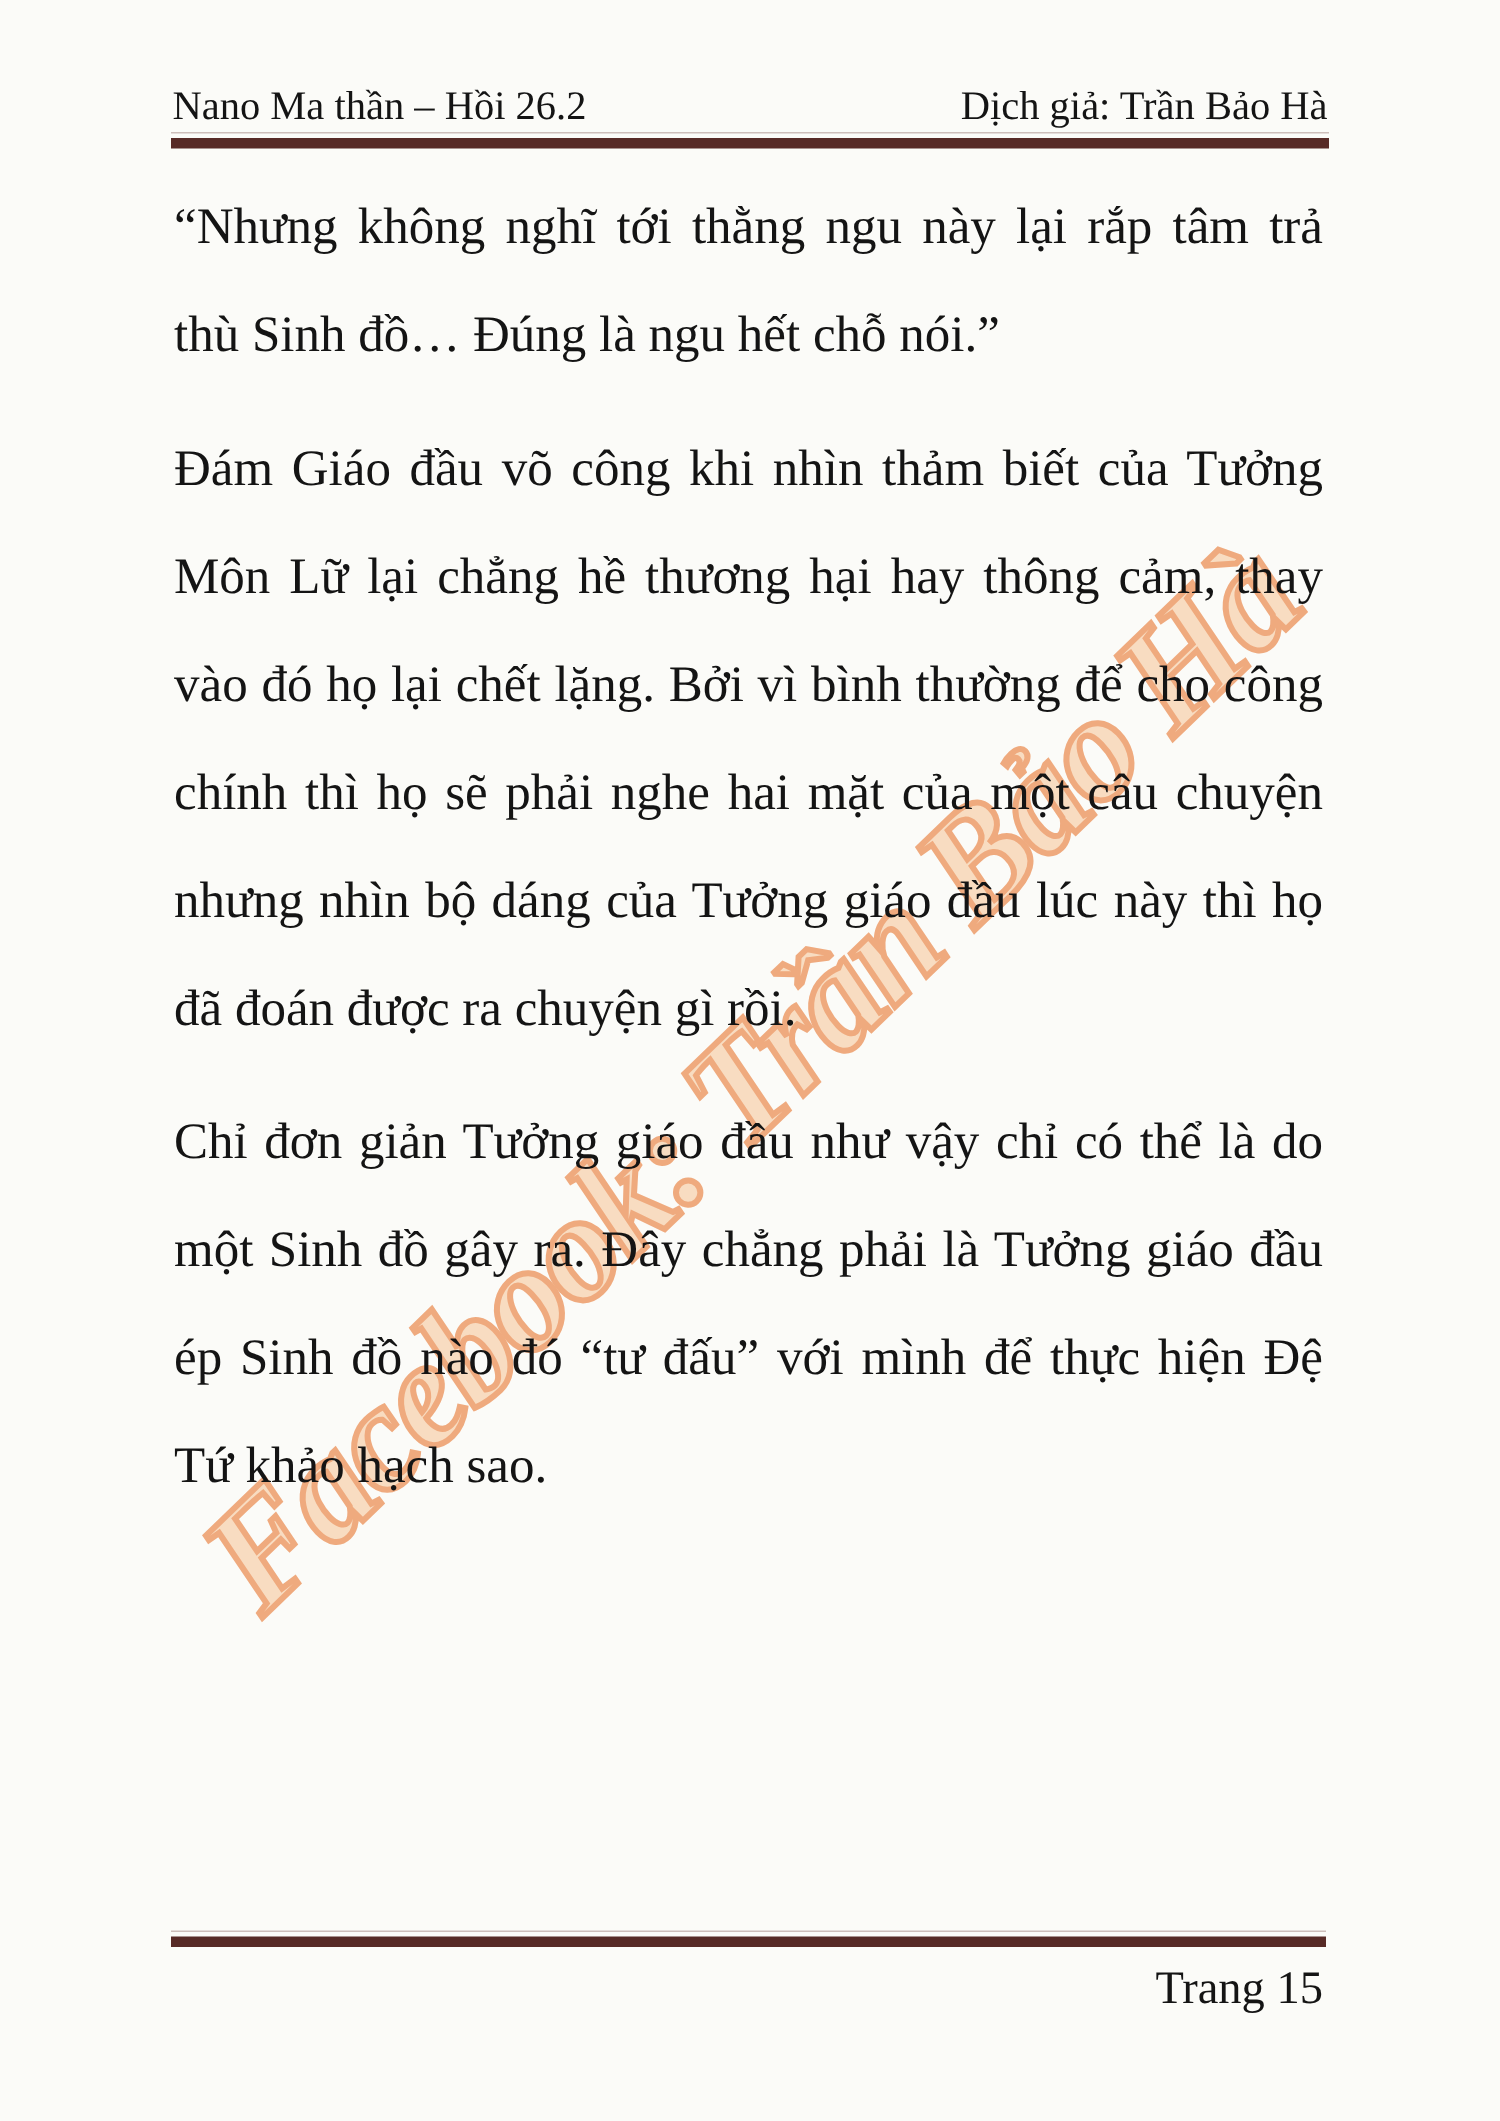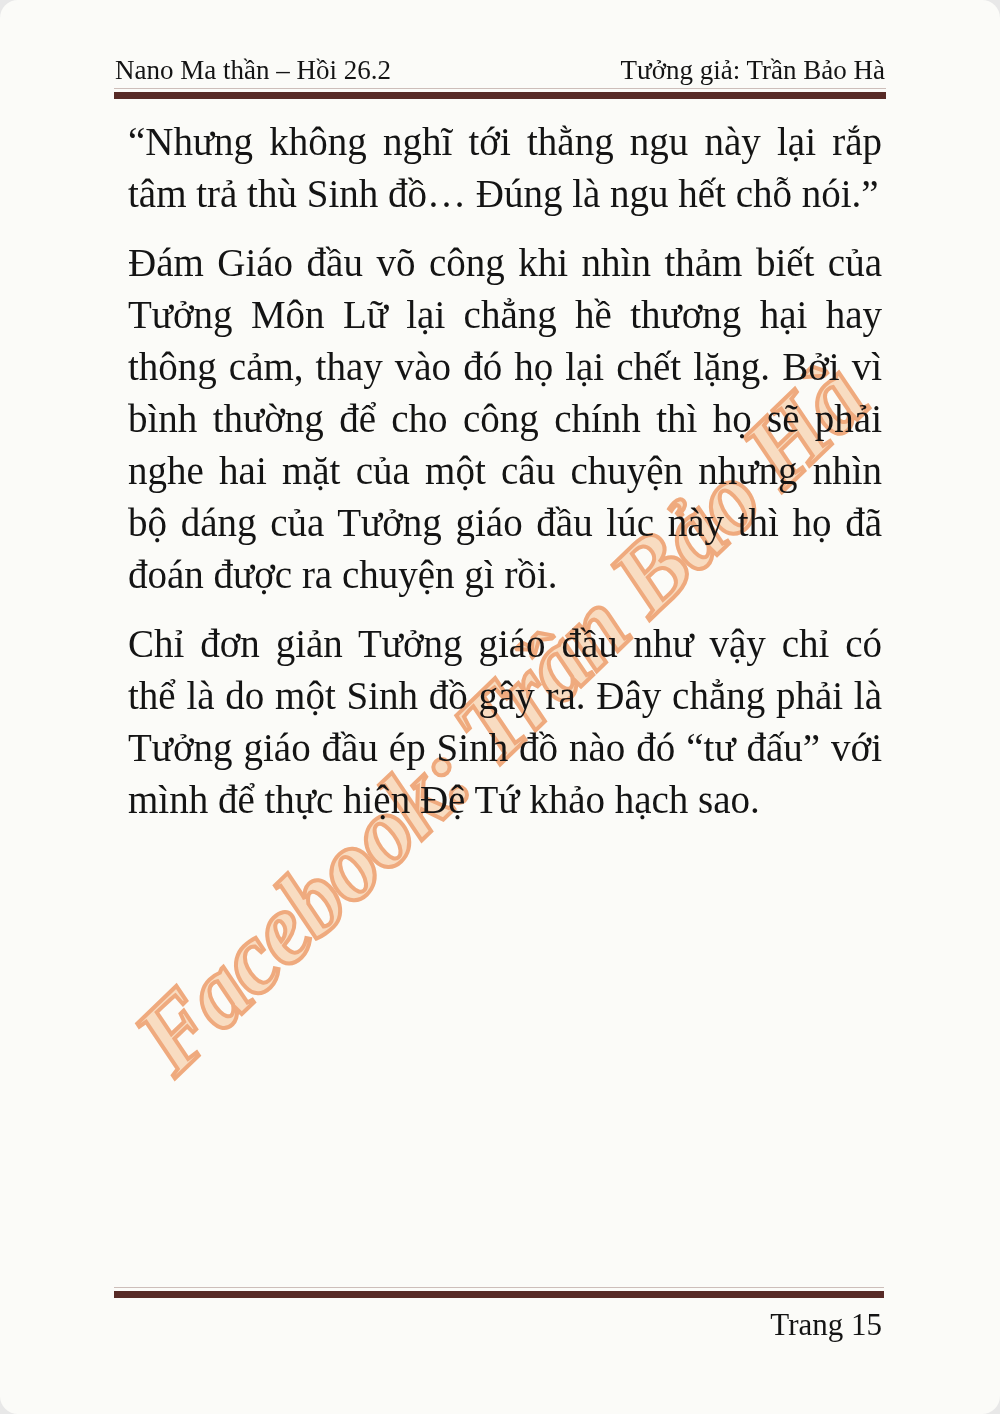--- a/index.html
+++ b/index.html
@@ -14,21 +14,20 @@
   html,body{background:#e8e8e8;}
   .page{
     position:relative;
     width:1000px;
     height:1414px;
     margin:0 auto;
     background:var(--background);
     overflow:hidden;
     font-family:"Liberation Serif","DejaVu Serif",serif;
     color:var(--text);
-    border-radius:18px;
   }
   
   .header{
     position:absolute;
     left:115px; right:115px; top:54px;
     display:flex;
     justify-content:space-between;
     align-items:baseline;
     font-size:27px;
     line-height:32px;
@@ -54,24 +53,24 @@
     white-space:nowrap;
     color:var(--watermark-fill);
     -webkit-text-stroke:4px var(--watermark-stroke);
     text-stroke:4px var(--watermark-stroke);
     user-select:none;
     pointer-events:none;
   }
   
   .body-text{
     position:absolute;
-    left:128px; right:118px; top:116px;
+    left:116px; right:118px; top:116px;
     z-index:2;
-    font-size:39px;
-    line-height:52px;
+    font-size:34px;
+    line-height:72px;
     text-align:justify;
   }
   .body-text p{margin:0 0 17px 0;}
   
   .footer-rule{
     position:absolute;
     left:114px; right:116px; top:1287px;
     z-index:2;
   }
   .footer-rule .rule-thin{margin-bottom:3px;}
@@ -83,21 +82,21 @@
     line-height:30px;
   }
 </style>
 </head>
 <body>
 
 <div class="page">
 
   <div class="header">
     <span>Nano Ma thần – Hồi 26.2</span>
-    <span>Tưởng giả: Trần Bảo Hà</span>
+    <span>Dịch giả: Trần Bảo Hà</span>
   </div>
 
   <div class="header-rule">
     <div class="rule-thin"></div>
     <div class="rule-thick"></div>
   </div>
 
   <div class="watermark">Facebook: Trần Bảo Hà</div>
 
   <div class="body-text">

